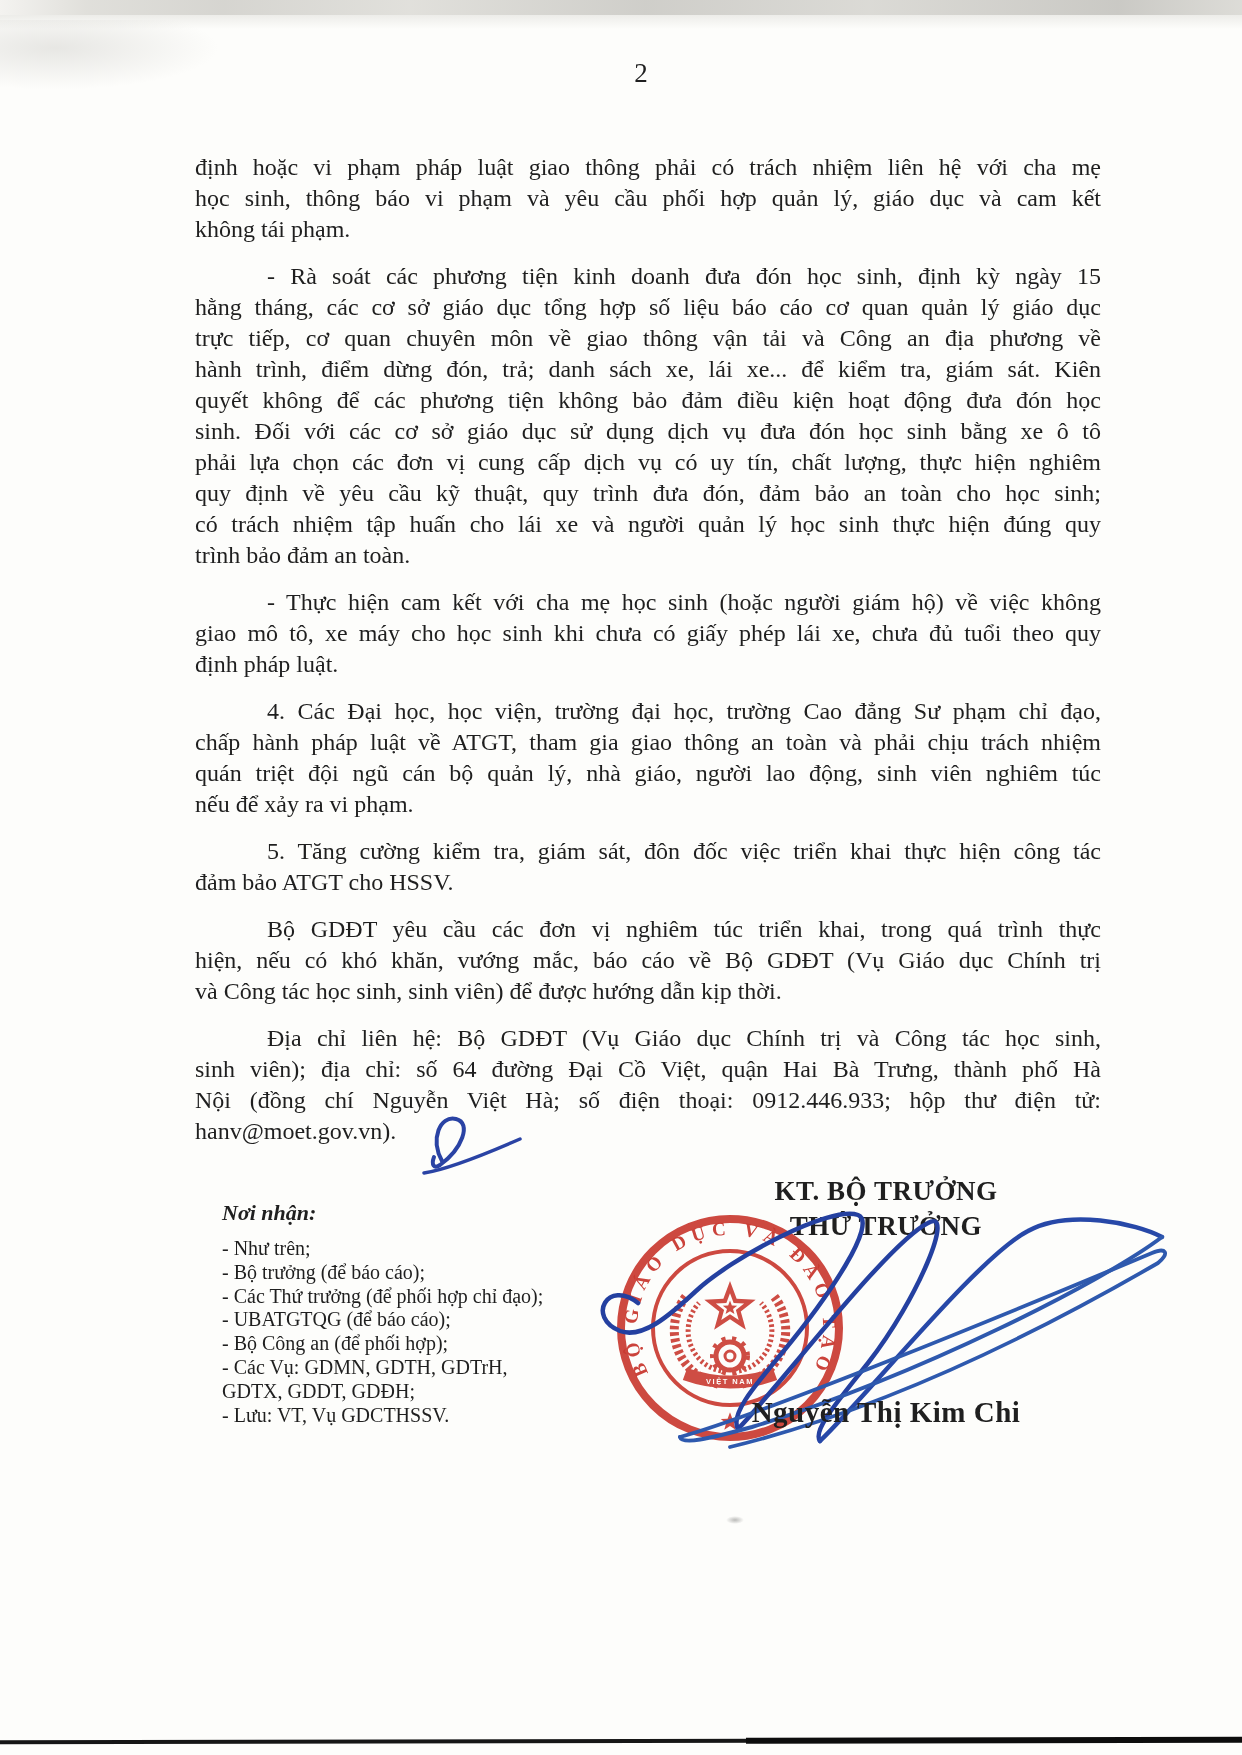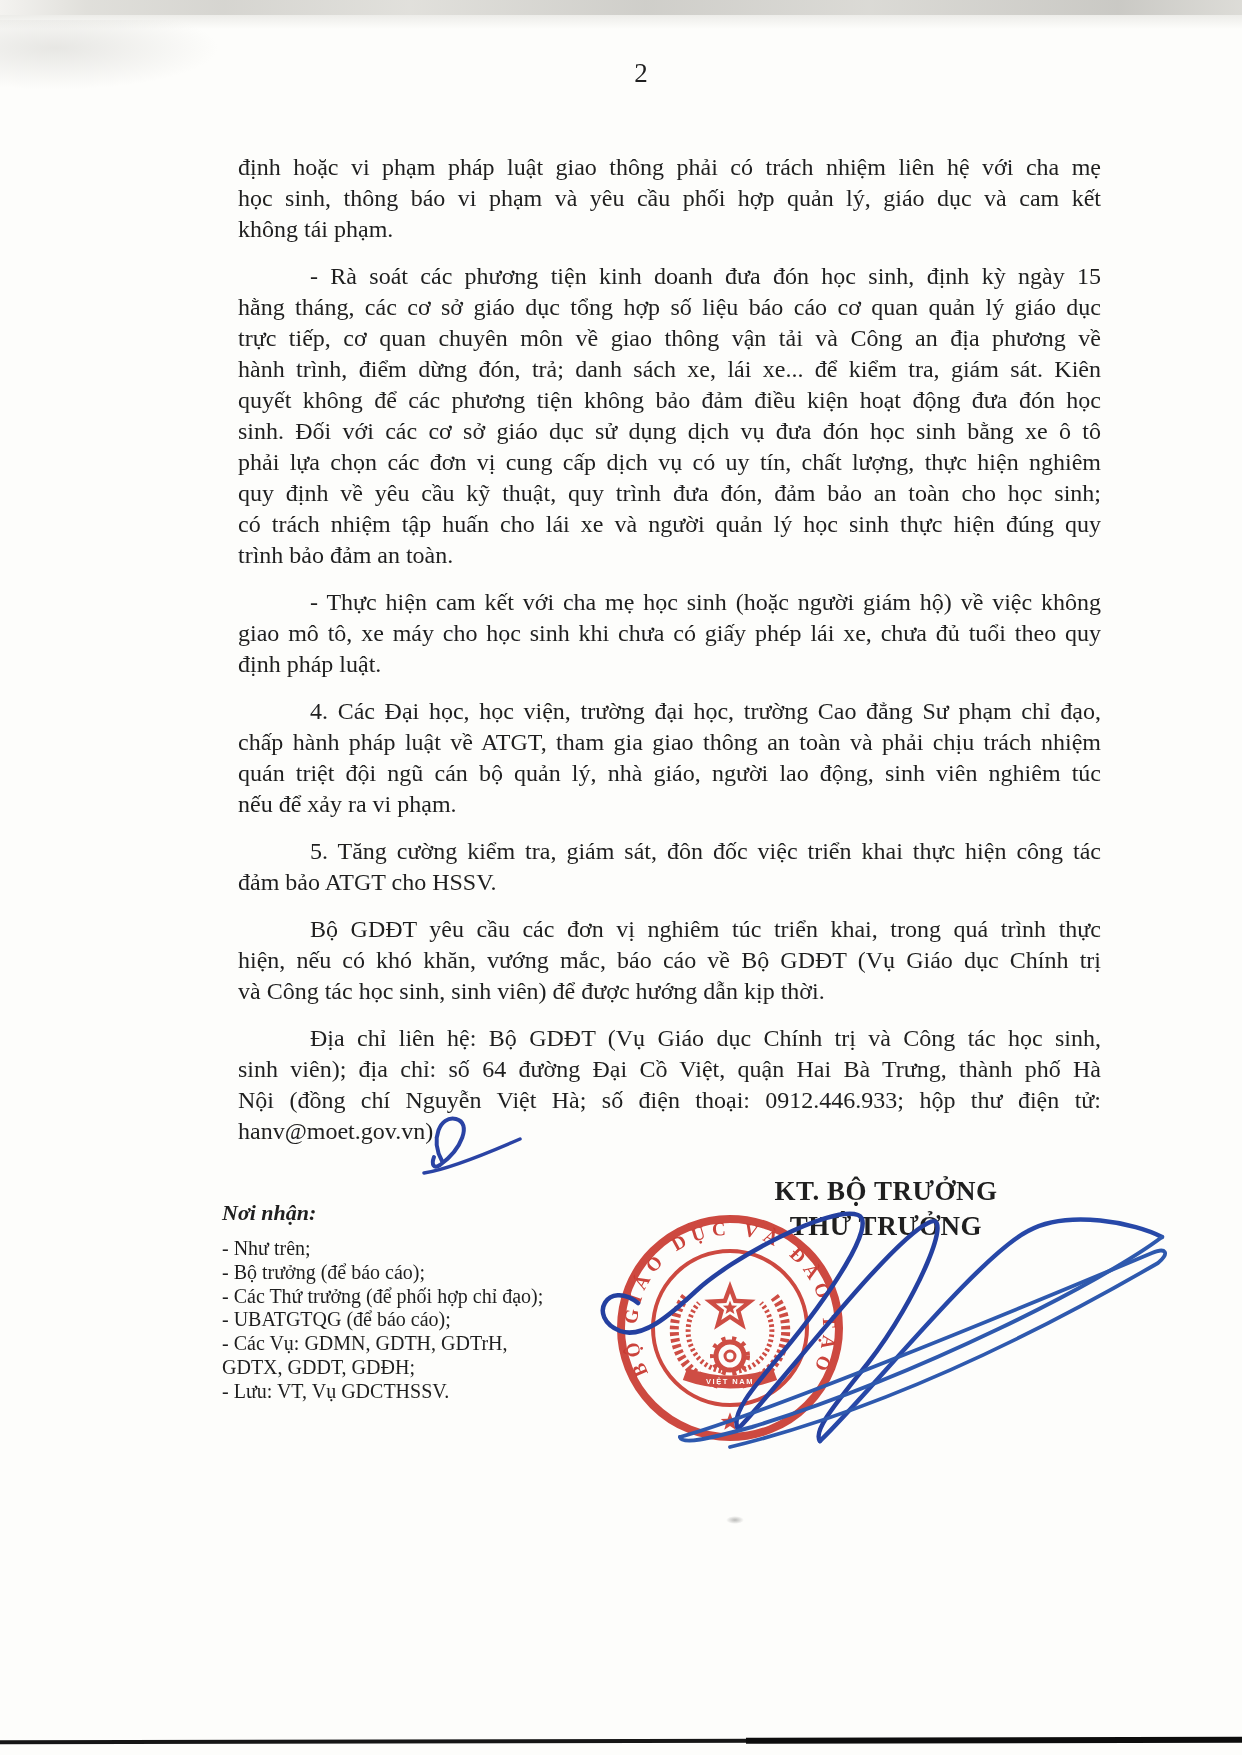--- a/index.html
+++ b/index.html
@@ -44,21 +44,21 @@
     position:absolute; left:0; top:58px; width:1282px;
     text-align:center; font-size:27px;
   }
 
   
   .body-text {
     position:absolute; left:195px; top:152px; width:906px;
     font-size:24px; line-height:31px;
   }
   .para { margin:0 0 16px 0; }
-  .line { text-align:justify; text-align-last:justify;margin-left:43px; }
+  .line { text-align:justify; text-align-last:justify; }
   .line.last { text-align-last:left; }
   .para.indent .line:first-child { text-indent:72px; }
 
   
   .recipients { position:absolute; left:222px; top:1200px; width:420px; }
   .recipients-heading { font-size:22px; font-weight:bold; font-style:italic; margin-bottom:11px; }
   .recipient-item { font-size:20px; line-height:23.8px; }
 
   
   .sign-title { position:absolute; left:686px; top:1176px; width:400px; text-align:center; }
@@ -128,20 +128,21 @@
       </div>
     </div>
 
   <div class="recipients">
     <div class="recipients-heading">Nơi nhận:</div>
     <div id="recipients-list">
         <div class="recipient-item">- Như trên;</div>
         <div class="recipient-item">- Bộ trưởng (để báo cáo);</div>
         <div class="recipient-item">- Các Thứ trưởng (để phối hợp chỉ đạo);</div>
         <div class="recipient-item">- UBATGTQG (để báo cáo);</div>
+        <div class="recipient-item">- Bộ Công an (để phối hợp);</div>
         <div class="recipient-item">- Các Vụ: GDMN, GDTH, GDTrH,</div>
         <div class="recipient-item">GDTX, GDDT, GDĐH;</div>
         <div class="recipient-item">- Lưu: VT, Vụ GDCTHSSV.</div>
       </div>
   </div>
 
   <div class="sign-title">
     <div class="t1">KT. BỘ TRƯỞNG</div>
     <div class="t2">THỨ TRƯỞNG</div>
   </div>
@@ -189,19 +190,20 @@
       <path stroke="#2a43a4" stroke-width="3.5" d="M 24 78 C 50 74, 88 58, 120 44"></path>
 
       <path stroke="#2440a0" stroke-width="4.5" d="M 238 208 C 208 184, 186 222, 220 236 C 242 244, 268 222, 296 196 C 330 164, 430 110, 458 120 C 478 128, 430 200, 382 258 C 352 294, 330 320, 338 334"></path>
       <path stroke="#2440a0" stroke-width="4.5" d="M 338 334 C 382 288, 488 148, 528 128 C 556 112, 518 204, 468 268 C 438 306, 412 336, 420 346"></path>
       <path stroke="#2748a8" stroke-width="4.5" d="M 420 346 C 468 300, 578 162, 628 136 C 668 114, 736 128, 762 142"></path>
       <path stroke="#2e59ae" stroke-width="4" d="M 762 142 C 704 186, 520 280, 352 332 C 308 344, 282 350, 280 342"></path>
       <path stroke="#2e59ae" stroke-width="3.8" d="M 280 342 C 360 320, 600 222, 752 158 C 766 152, 770 158, 758 168 C 620 248, 470 318, 330 352"></path>
     </g>
   </svg>
 
+  <div class="signer-name">Nguyễn Thị Kim Chi</div>
 
   <div class="smudge"></div>
   <div class="scan-line-bottom">
     <div class="thick-end"></div>
   </div>
 
 </div>
 
 </body></html>

